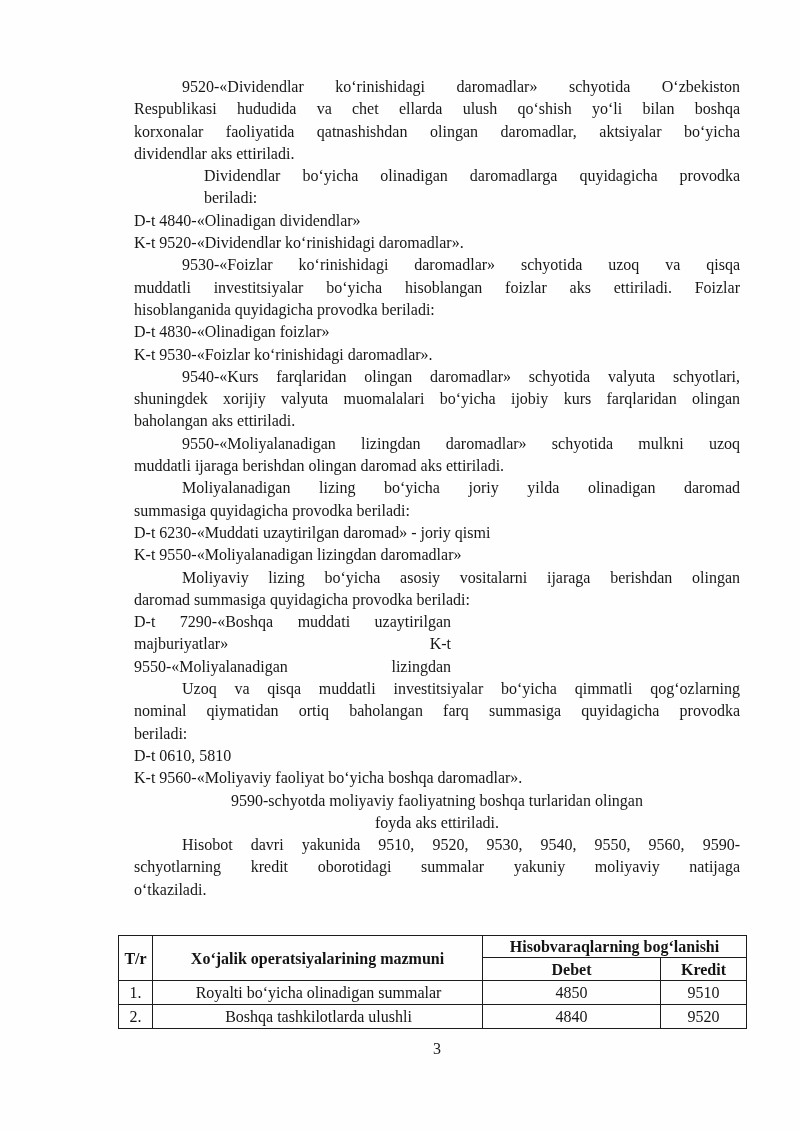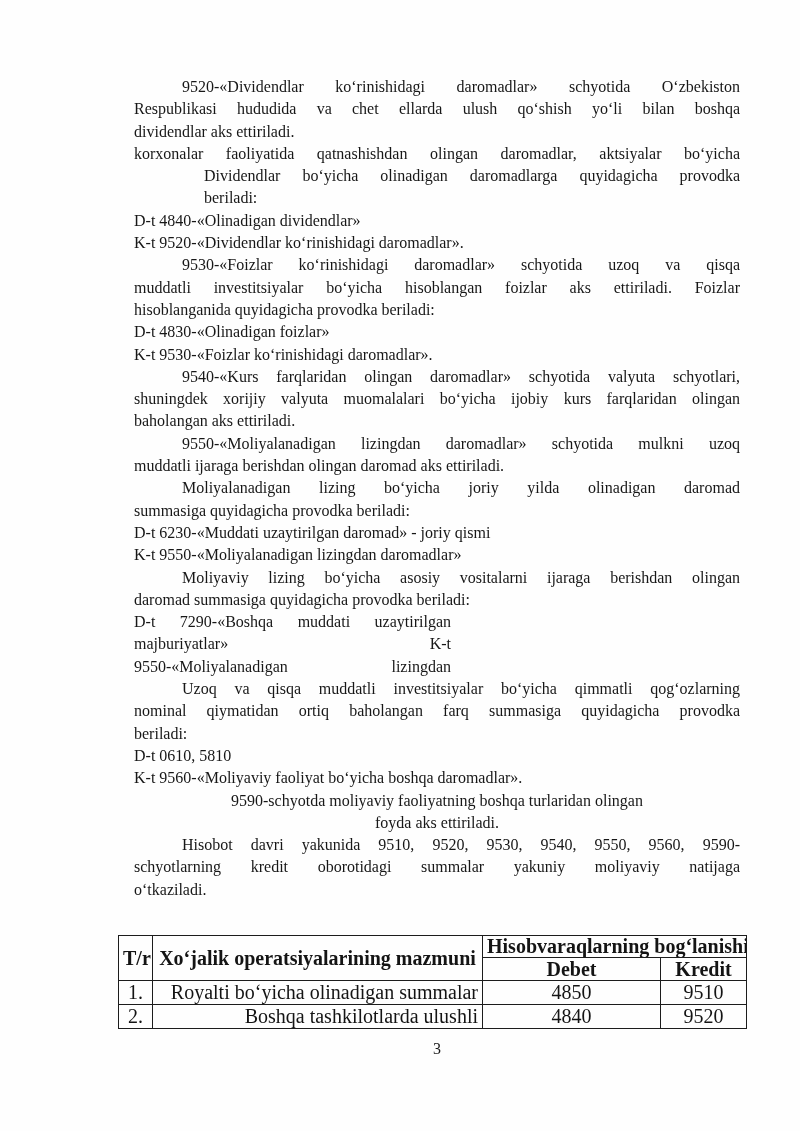--- a/index.html
+++ b/index.html
@@ -36,58 +36,58 @@
   .blk.narrow { width: 317px; }
   .blk.center .line,
   .blk.center .line.last { text-align: center; text-align-last: center; }
   .doc-table {
     position: absolute;
     left: 118px;
     top: 935px;
     border-collapse: collapse;
     table-layout: fixed;
     width: 628px;
-    font-size: 20px;
+    font-size: 16px;
     color: #141414;
   }
   .doc-table th, .doc-table td {
     border: 1.6px solid #1c1c1c;
     padding: 0 4px;
     line-height: 21px;
     overflow: hidden;
     white-space: nowrap;
   }
   .doc-table thead th { font-weight: bold; text-align: center; }
   .row-h1 { height: 22px; }
   .row-h2 { height: 23px; }
   .row-data { height: 24px; }
   td.c-num { text-align: center; }
-  td.c-content { text-align: right; padding-left: 6px; }
+  td.c-content { text-align: center; padding-left: 6px; }
   td.c-acct { text-align: center; }
   .page-number {
     position: absolute;
     left: 134px;
     top: 1040px;
     width: 606px;
     text-align: center;
     font-size: 16px;
     color: #1a1a1a;
   }
 </style>
 </head>
 <body>
 
 <div class="page">
 
   <div class="textcol">
       <div class="blk para">
         <div class="line ind">9520-«Dividendlar ko‘rinishidagi daromadlar» schyotida O‘zbekiston</div>
         <div class="line">Respublikasi hududida va chet ellarda ulush qo‘shish yo‘li bilan boshqa</div>
+        <div class="line">korxonalar faoliyatida qatnashishdan olingan daromadlar, aktsiyalar bo‘yicha</div>
         <div class="line last">dividendlar aks ettiriladi.</div>
-        <div class="line">korxonalar faoliyatida qatnashishdan olingan daromadlar, aktsiyalar bo‘yicha</div>
       </div>
       <div class="blk pindent">
         <div class="line">Dividendlar bo‘yicha olinadigan daromadlarga quyidagicha provodka</div>
         <div class="line last">beriladi:</div>
       </div>
       <div class="blk flush">
         <div class="line last">D-t 4840-«Olinadigan dividendlar»</div>
       </div>
       <div class="blk flush">
         <div class="line last">K-t 9520-«Dividendlar ko‘rinishidagi daromadlar».</div>

